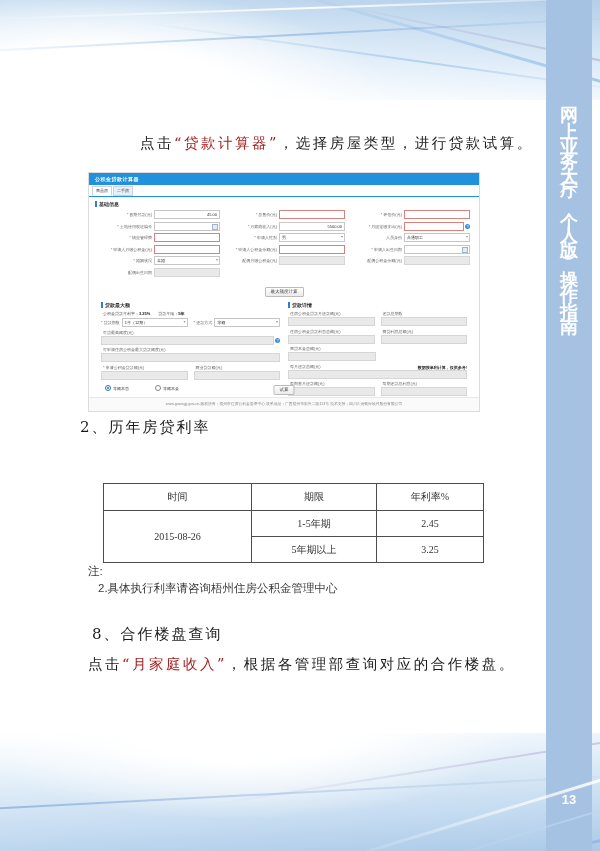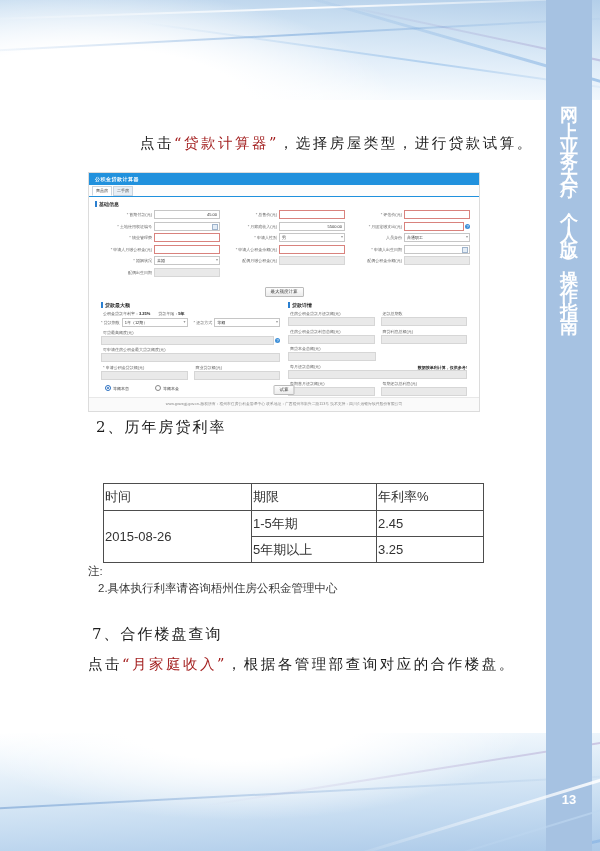--- a/index.html
+++ b/index.html
@@ -38,27 +38,27 @@
   .page-num{position:absolute;top:792px;left:0;width:100%;text-align:center;
     color:#ffffff;font-weight:bold;font-size:13px;}
 
   
   .doc{position:absolute;inset:0;z-index:4;}
   .h,.line{position:absolute;font-family:"DejaVu Serif",serif;color:#1c1c1c;white-space:nowrap;}
   .h{font-size:15px;letter-spacing:2px;}
   .line{font-size:14.5px;letter-spacing:2.5px;}
   .red{color:#a31f1f;}
   .h1{left:92px;top:104px;} .l1{left:92px;top:134px;margin-left:48px;}
-  .h2{left:96px;top:418px;} .l2{left:88px;top:448px;}
+  .h2{left:80px;top:418px;} .l2{left:88px;top:448px;}
   .h3{left:92px;top:625px;} .l3{left:88px;top:655px;}
 
   
   .rate-table{position:absolute;left:103px;top:483px;border-collapse:collapse;z-index:4;
     font-family:"Liberation Sans",sans-serif;}
-  .rate-table td{border:1px solid #4d4d4d;text-align:left;color:#333;font-size:13px;}
+  .rate-table td{border:1px solid #4d4d4d;text-align:center;color:#333;font-size:10px;font-family:Liberation Serif, serif;}
   .rt-c1{width:145px;} .rt-c2{width:122px;} .rt-c3{width:104px;}
   .rt-h td{height:24px;}
   .rt-r td{height:23px;}
 
   .notes{position:absolute;left:88px;top:563px;z-index:4;color:#3a3a3a;font-size:11.5px;line-height:1.45;}
   .notes .nitem{padding-left:10px;}
 
   
   .calc{position:absolute;left:88px;top:172px;width:390px;height:238px;z-index:4;
     background:#ffffff;border:1px solid #dcdcdc;overflow:hidden;
@@ -366,16 +366,16 @@
       <td>3.25</td>
     </tr>
   </tbody>
     </table>
 
   <div class="notes">
     <div>注:</div>
     <div class="nitem">2.具体执行利率请咨询梧州住房公积金管理中心</div>
   </div>
 
-  <div class="h h3">7、合作楼盘查询</div>
+  <div class="h h3">8、合作楼盘查询</div>
   <div class="line l3"><span>点击</span><span class="red">“月家庭收入”</span><span>，根据各管理部查询对应的合作楼盘。</span></div>
 
 </div>
 
 </body></html>

